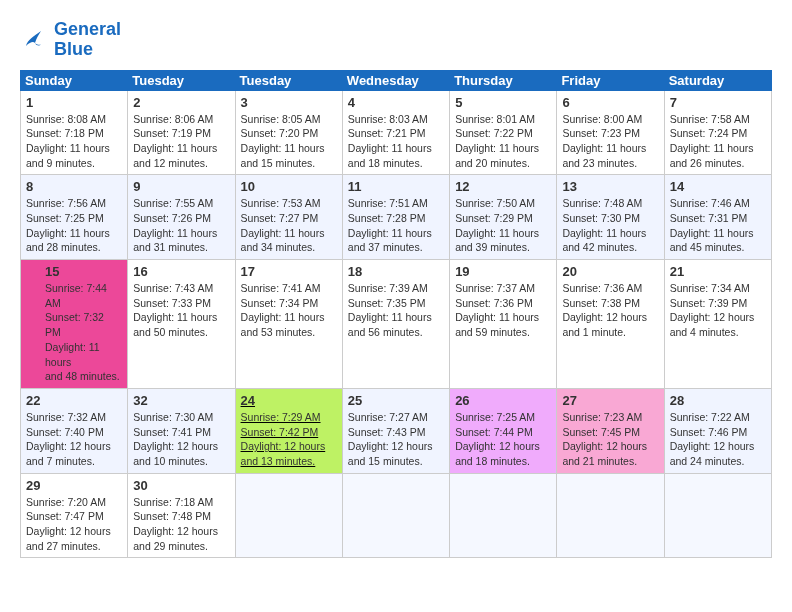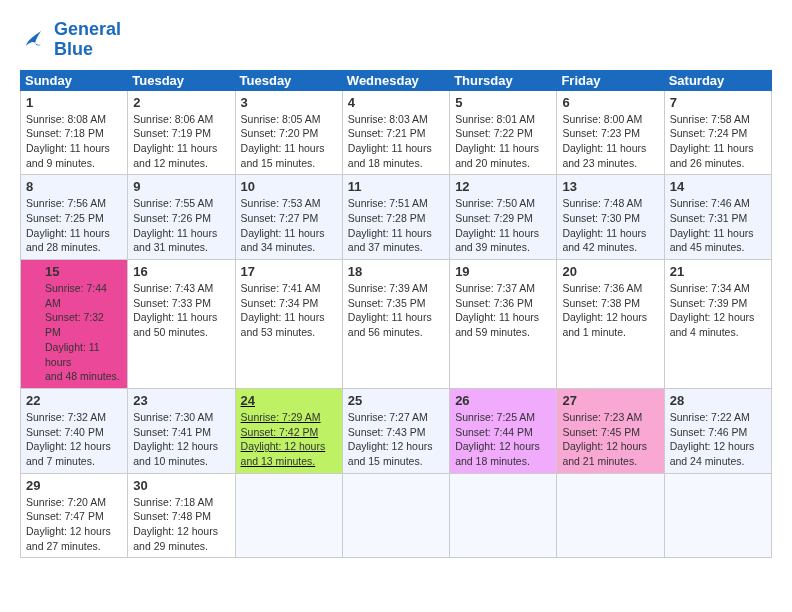--- a/index.html
+++ b/index.html
@@ -212,21 +212,21 @@
           <span class="day-num">21</span>
           <div class="day-info">Sunrise: 7:34 AM<br>Sunset: 7:39 PM<br>Daylight: 12 hours<br>and 4 minutes.</div>
         </td>
       </tr>
       <tr>
         <td style="background: rgb(240, 244, 255);">
           <span class="day-num">22</span>
           <div class="day-info">Sunrise: 7:32 AM<br>Sunset: 7:40 PM<br>Daylight: 12 hours<br>and 7 minutes.</div>
         </td>
         <td style="background: rgb(240, 244, 255);">
-          <span class="day-num">23</span>
+          <span class="day-num">32</span>
           <div class="day-info">Sunrise: 7:30 AM<br>Sunset: 7:41 PM<br>Daylight: 12 hours<br>and 10 minutes.</div>
         </td>
         <td style="background: #bef264; text-decoration: underline;">
           <span class="day-num">24</span>
           <div class="day-info">Sunrise: 7:29 AM<br>Sunset: 7:42 PM<br>Daylight: 12 hours<br>and 13 minutes.</div>
         </td>
         <td style="background: rgb(240, 244, 255);">
           <span class="day-num">25</span>
           <div class="day-info">Sunrise: 7:27 AM<br>Sunset: 7:43 PM<br>Daylight: 12 hours<br>and 15 minutes.</div>
         </td>

